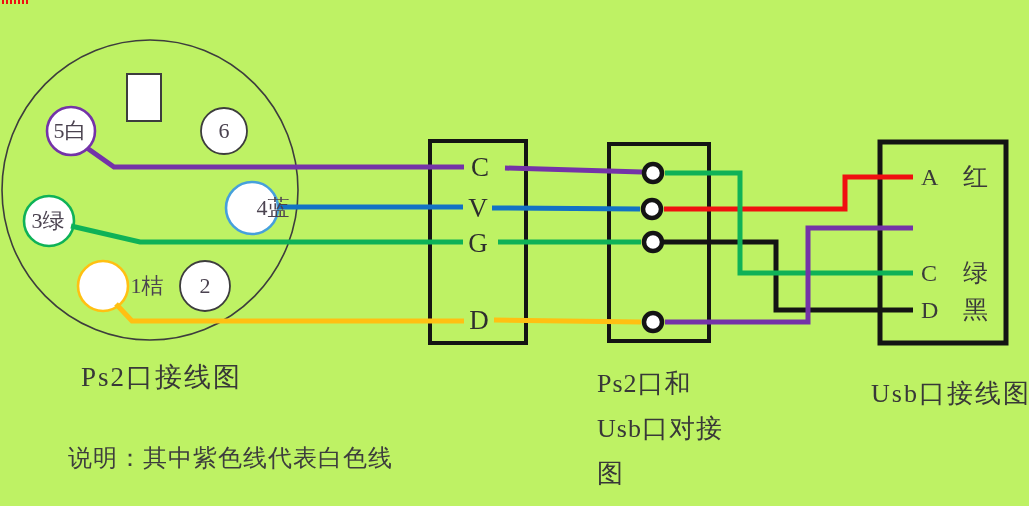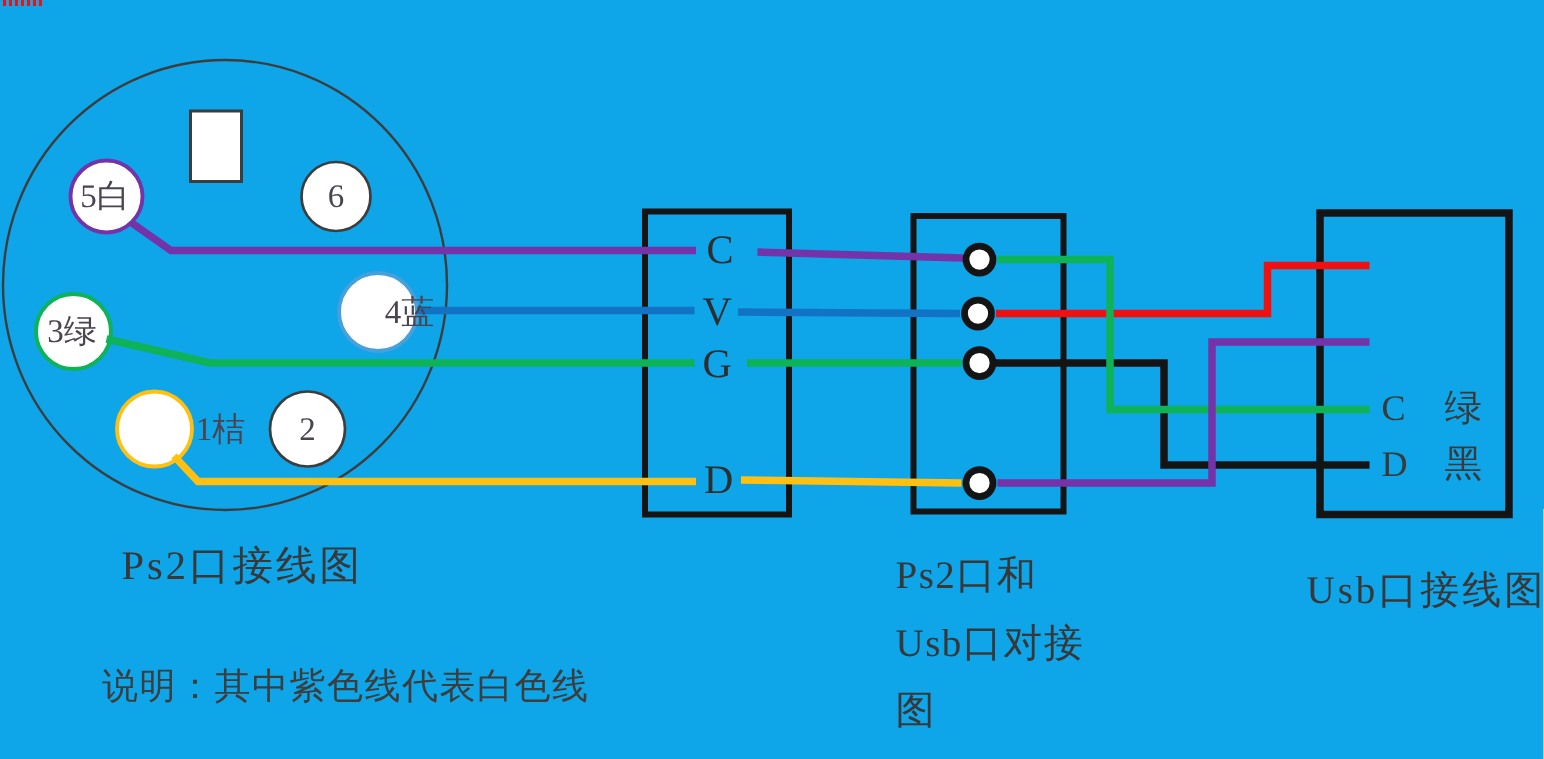--- a/index.html
+++ b/index.html
@@ -1,19 +1,19 @@
 <!DOCTYPE html>
 <html><head>
 <meta charset="utf-8">
 <style>
   html,body{margin:0;padding:0;background:#ffffff;}
   .stage{
     position:relative;
     width:1029px;height:506px;
-    background:#0ea5e9;
+    background:#bef264;
     overflow:hidden;
     font-family:"Liberation Serif","DejaVu Serif",serif;
     color:#3a3a3a;
   }
   .stage svg{position:absolute;left:0;top:0;}
   .red-dots{
     position:absolute;left:2px;top:0;width:28px;height:4px;
     background:repeating-linear-gradient(90deg,#ee1111 0 2px,transparent 2px 4px);
   }
   .pin-label{
@@ -94,20 +94,23 @@
   <span class="pin-label" style="left:48px;top:221px;">3绿</span>
   <span class="pin-label" style="left:252px;top:208px;margin-left:21px;">4蓝</span>
   <span class="pin-label" style="left:102px;top:286px;margin-left:45px;">1桔</span>
   <span class="pin-label" style="left:205px;top:286px;">2</span>
 
   <span class="board-letter" style="left:480px;top:167px;">C</span>
   <span class="board-letter" style="left:478px;top:208px;">V</span>
   <span class="board-letter" style="left:478px;top:243px;">G</span>
   <span class="board-letter" style="left:479px;top:320px;">D</span>
 
+  <div class="usb-row" style="left:921px;top:161px;">
+    <span class="letter">A</span><span class="cname">红</span>
+  </div>
   <div class="usb-row" style="left:921px;top:294px;">
     <span class="letter">D</span><span class="cname">黑</span>
   </div>
   <div class="usb-row" style="left:921px;top:257px;">
     <span class="letter">C</span><span class="cname">绿</span>
   </div>
 
   <div class="caption" style="left:81px;top:362px;">Ps2口接线图</div>
   <div class="caption-bridge">
     <div>Ps2口和</div>

